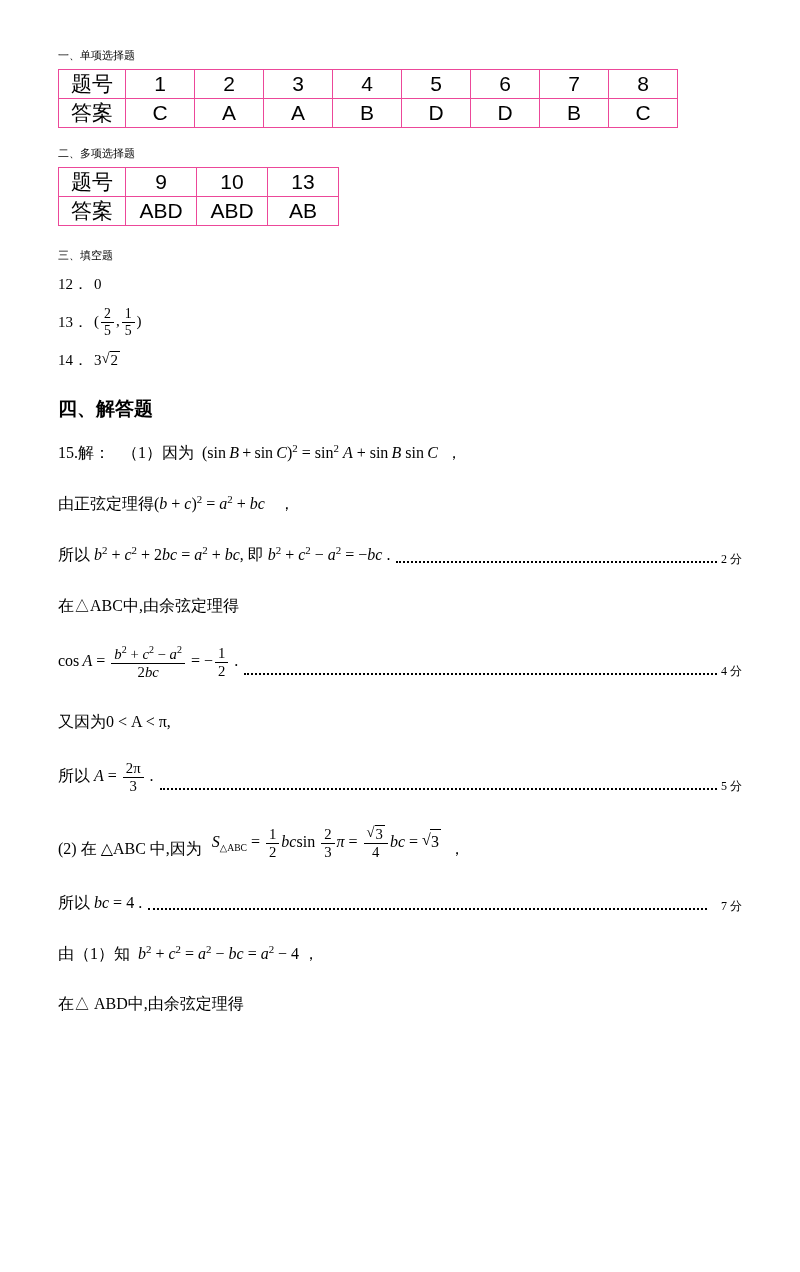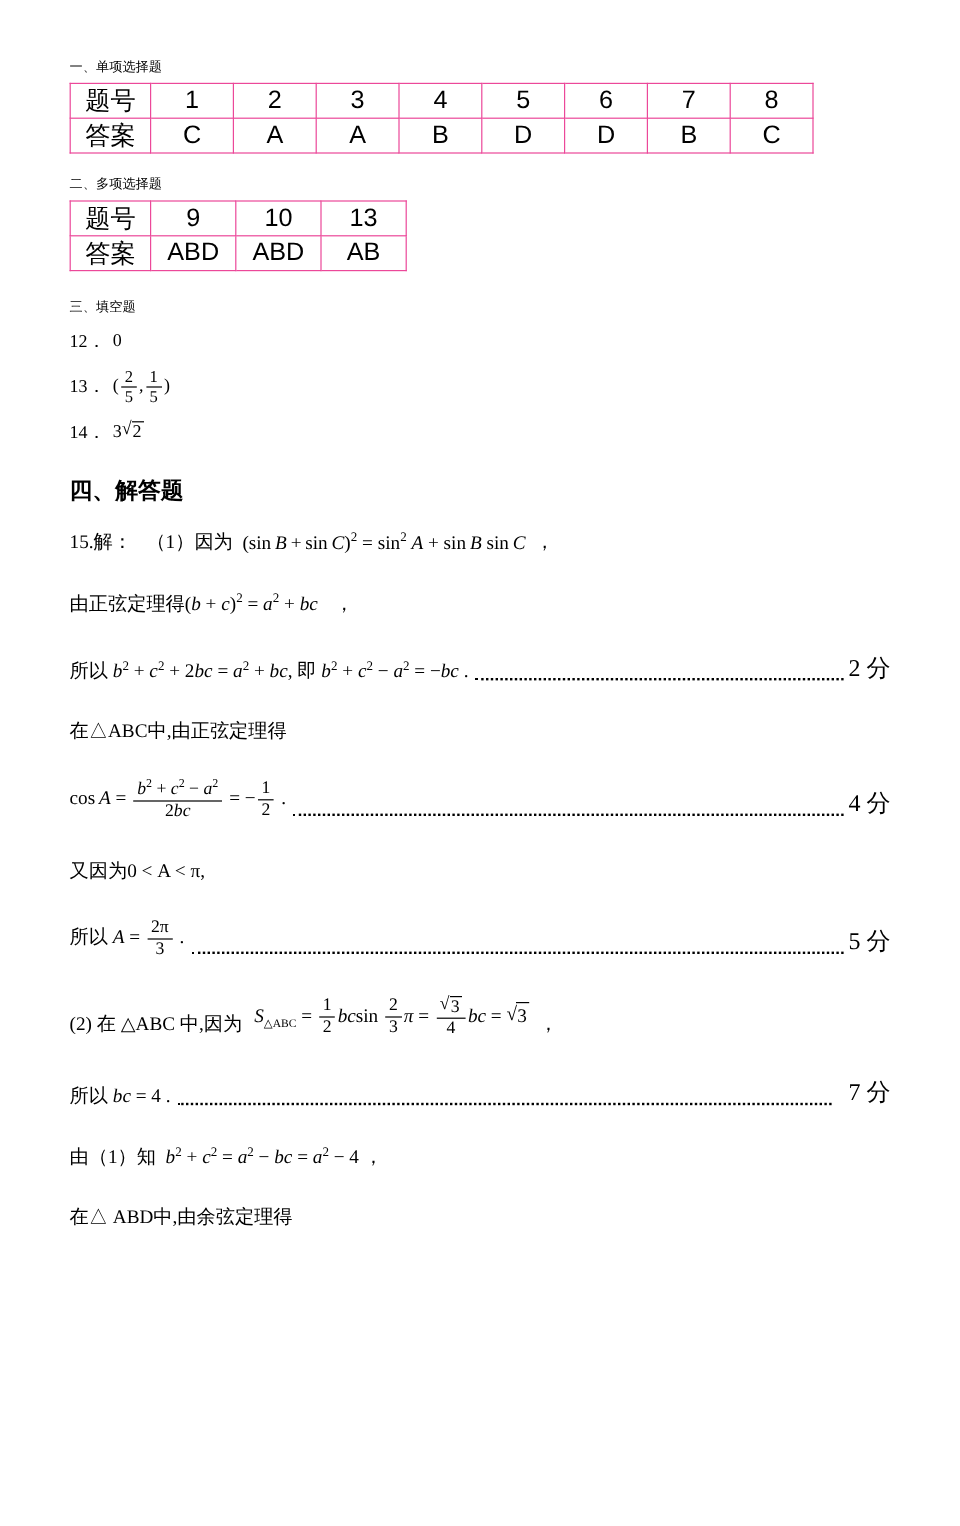--- a/index.html
+++ b/index.html
@@ -113,21 +113,21 @@
     display: flex;
     align-items: flex-end;
   }
   .solline.tall { margin-bottom: 30px; }
   .dots {
     flex: 1;
     border-bottom: 2px dotted #000;
     margin: 0 4px 5px 6px;
     height: 0;
   }
-  .score { white-space: nowrap; font-size: 20px; }
+  .score { white-space: nowrap; font-size: 12px; }
   .math { font-family: "Liberation Serif", serif; }
 </style>
 </head>
 <body>
 
 <div class="page">
 
   <div class="title-block">
   </div>
 
@@ -213,21 +213,21 @@
       <span style="margin-left:14px;">，</span>
     </div>
 
     <div class="solline">
       <span class="math">所以 <i>b</i><sup class="exp">2</sup> + <i>c</i><sup class="exp">2</sup> + 2<i>bc</i> = <i>a</i><sup class="exp">2</sup> + <i>bc</i>, 即 <i>b</i><sup class="exp">2</sup> + <i>c</i><sup class="exp">2</sup> − <i>a</i><sup class="exp">2</sup> = −<i>bc</i> .</span>
       <span class="dots"></span>
       <span class="score">2 分</span>
     </div>
 
     <div class="solline">
-      <span class="math">在△ABC中,由正弦定理得</span>
+      <span class="math">在△ABC中,由余弦定理得</span>
     </div>
 
     <div class="solline tall">
       <span class="math">cos <i>A</i> =
         <span class="frac"><span class="num"><i>b</i><sup class="exp">2</sup> + <i>c</i><sup class="exp">2</sup> − <i>a</i><sup class="exp">2</sup></span><span class="den">2<i>bc</i></span></span>
         = −<span class="frac"><span class="num">1</span><span class="den">2</span></span> .
       </span>
       <span class="dots"></span>
       <span class="score">4 分</span>
     </div>

